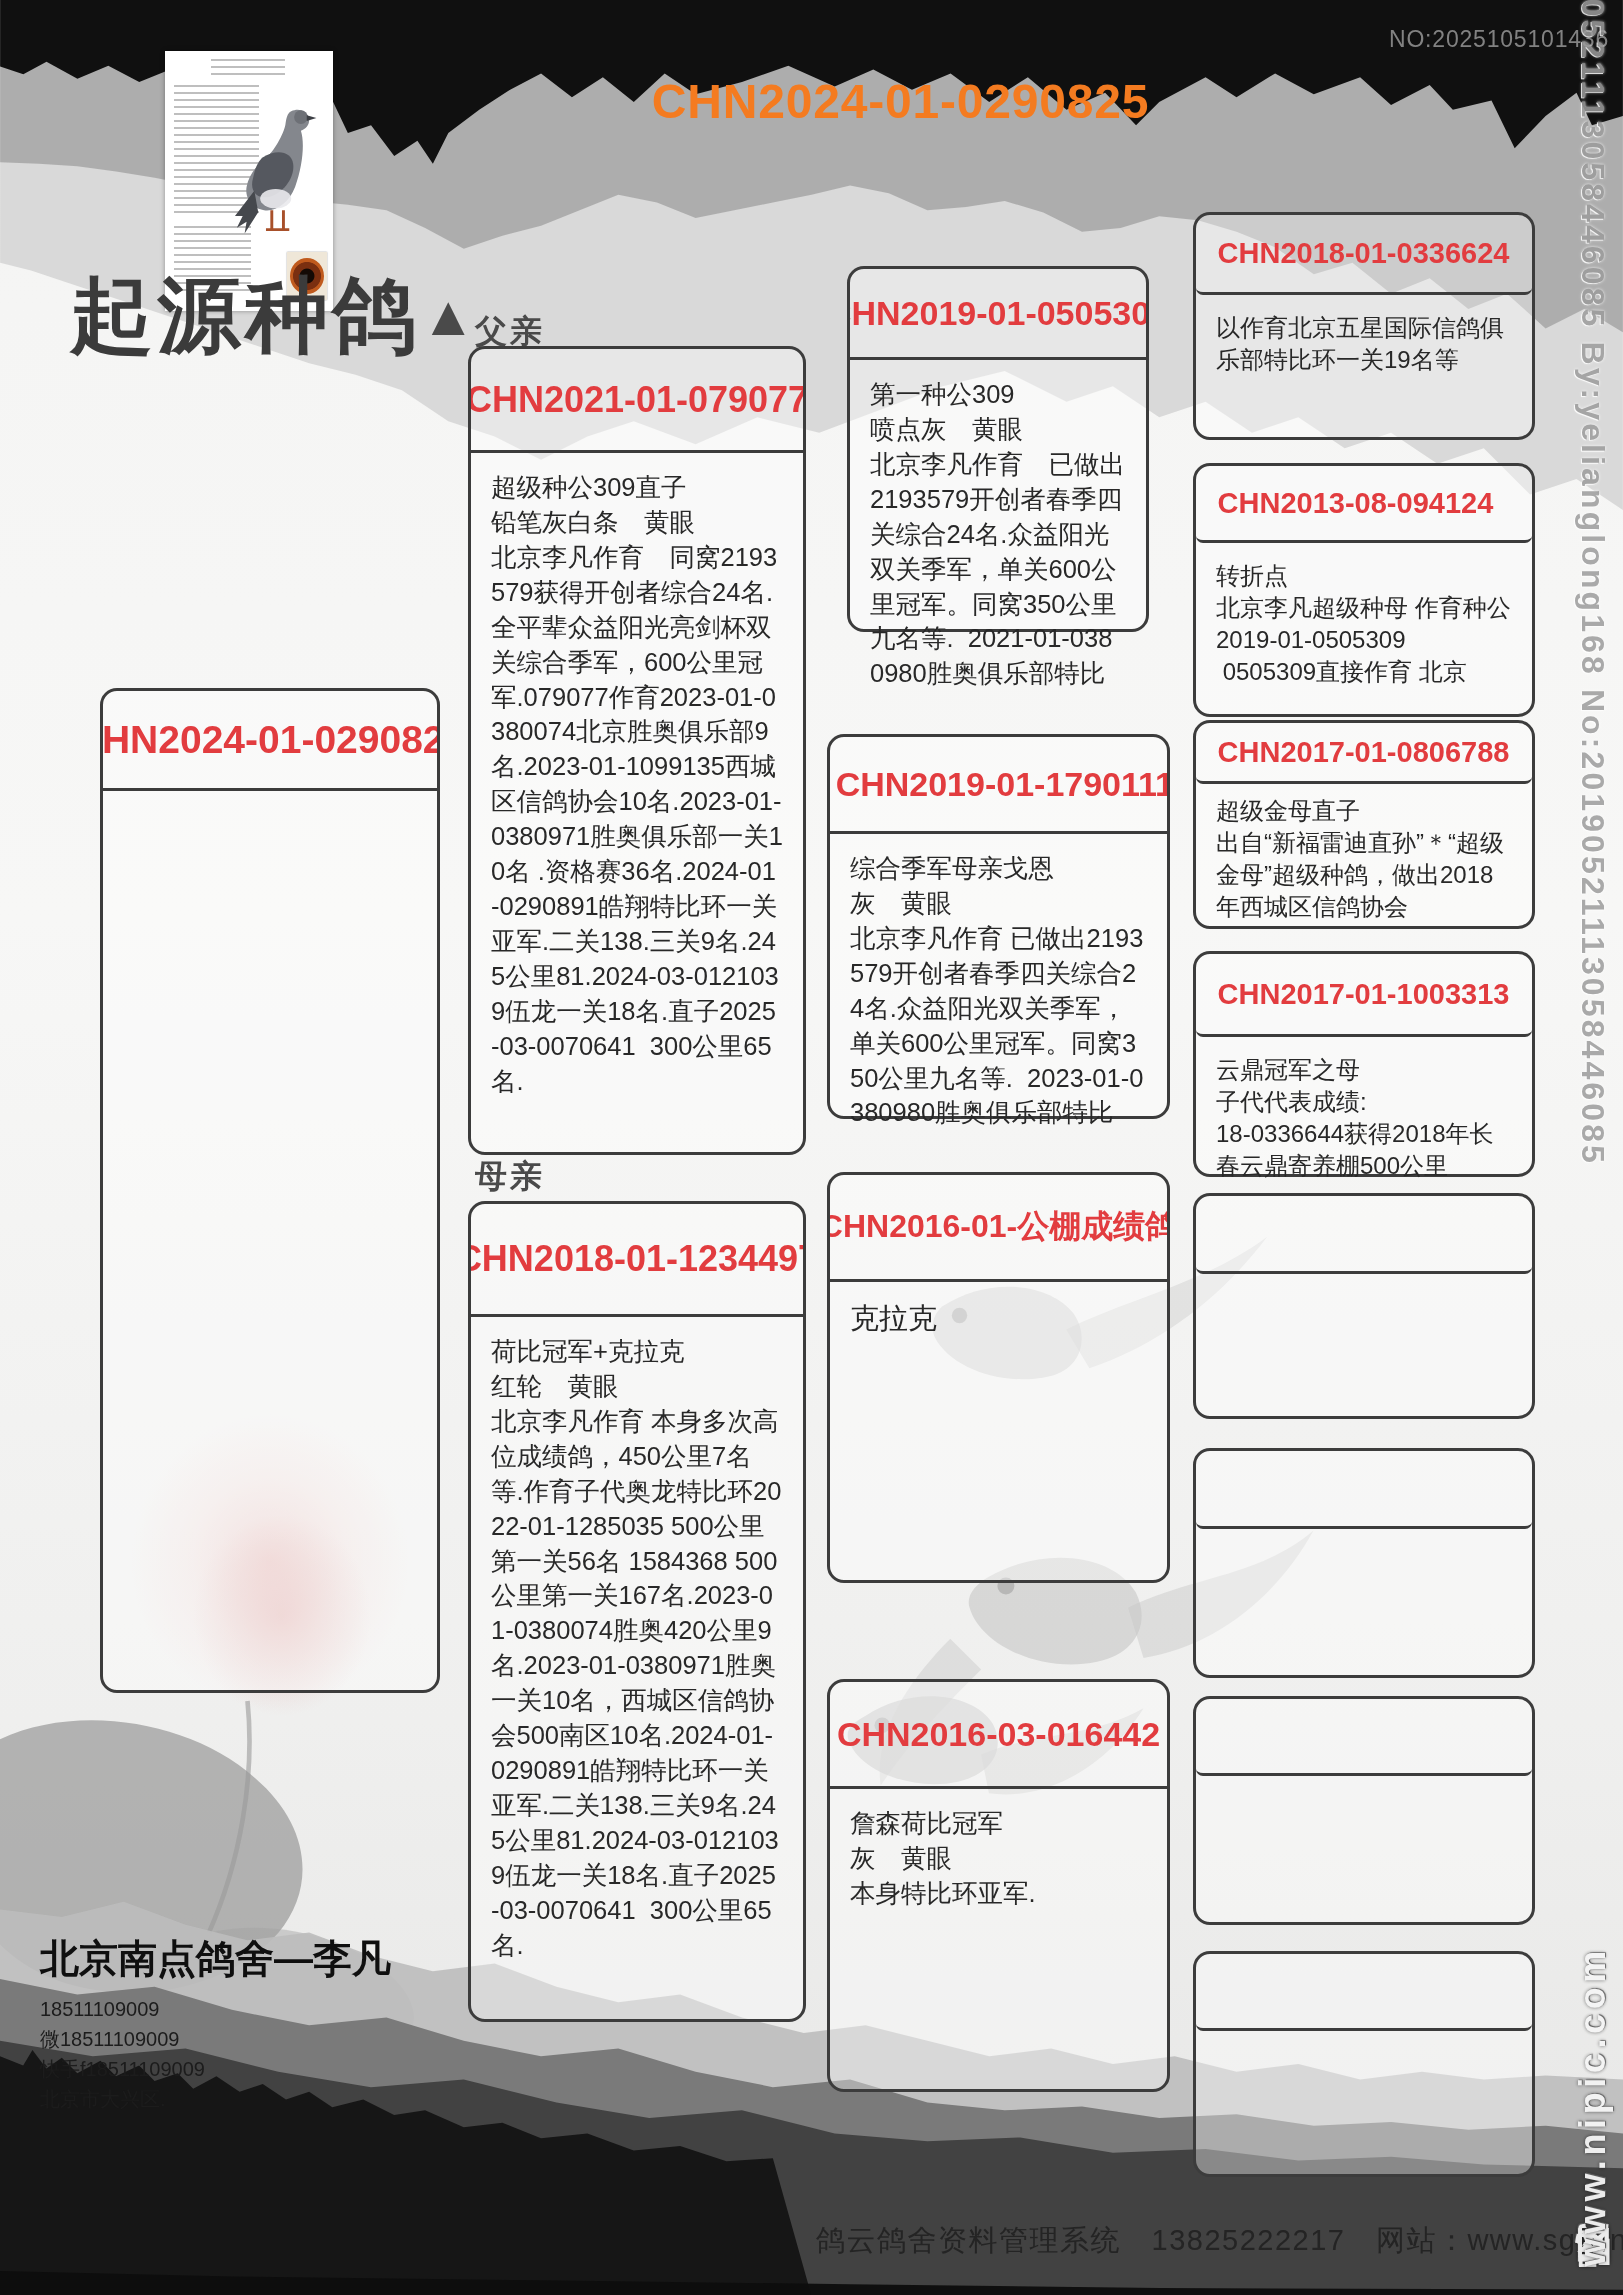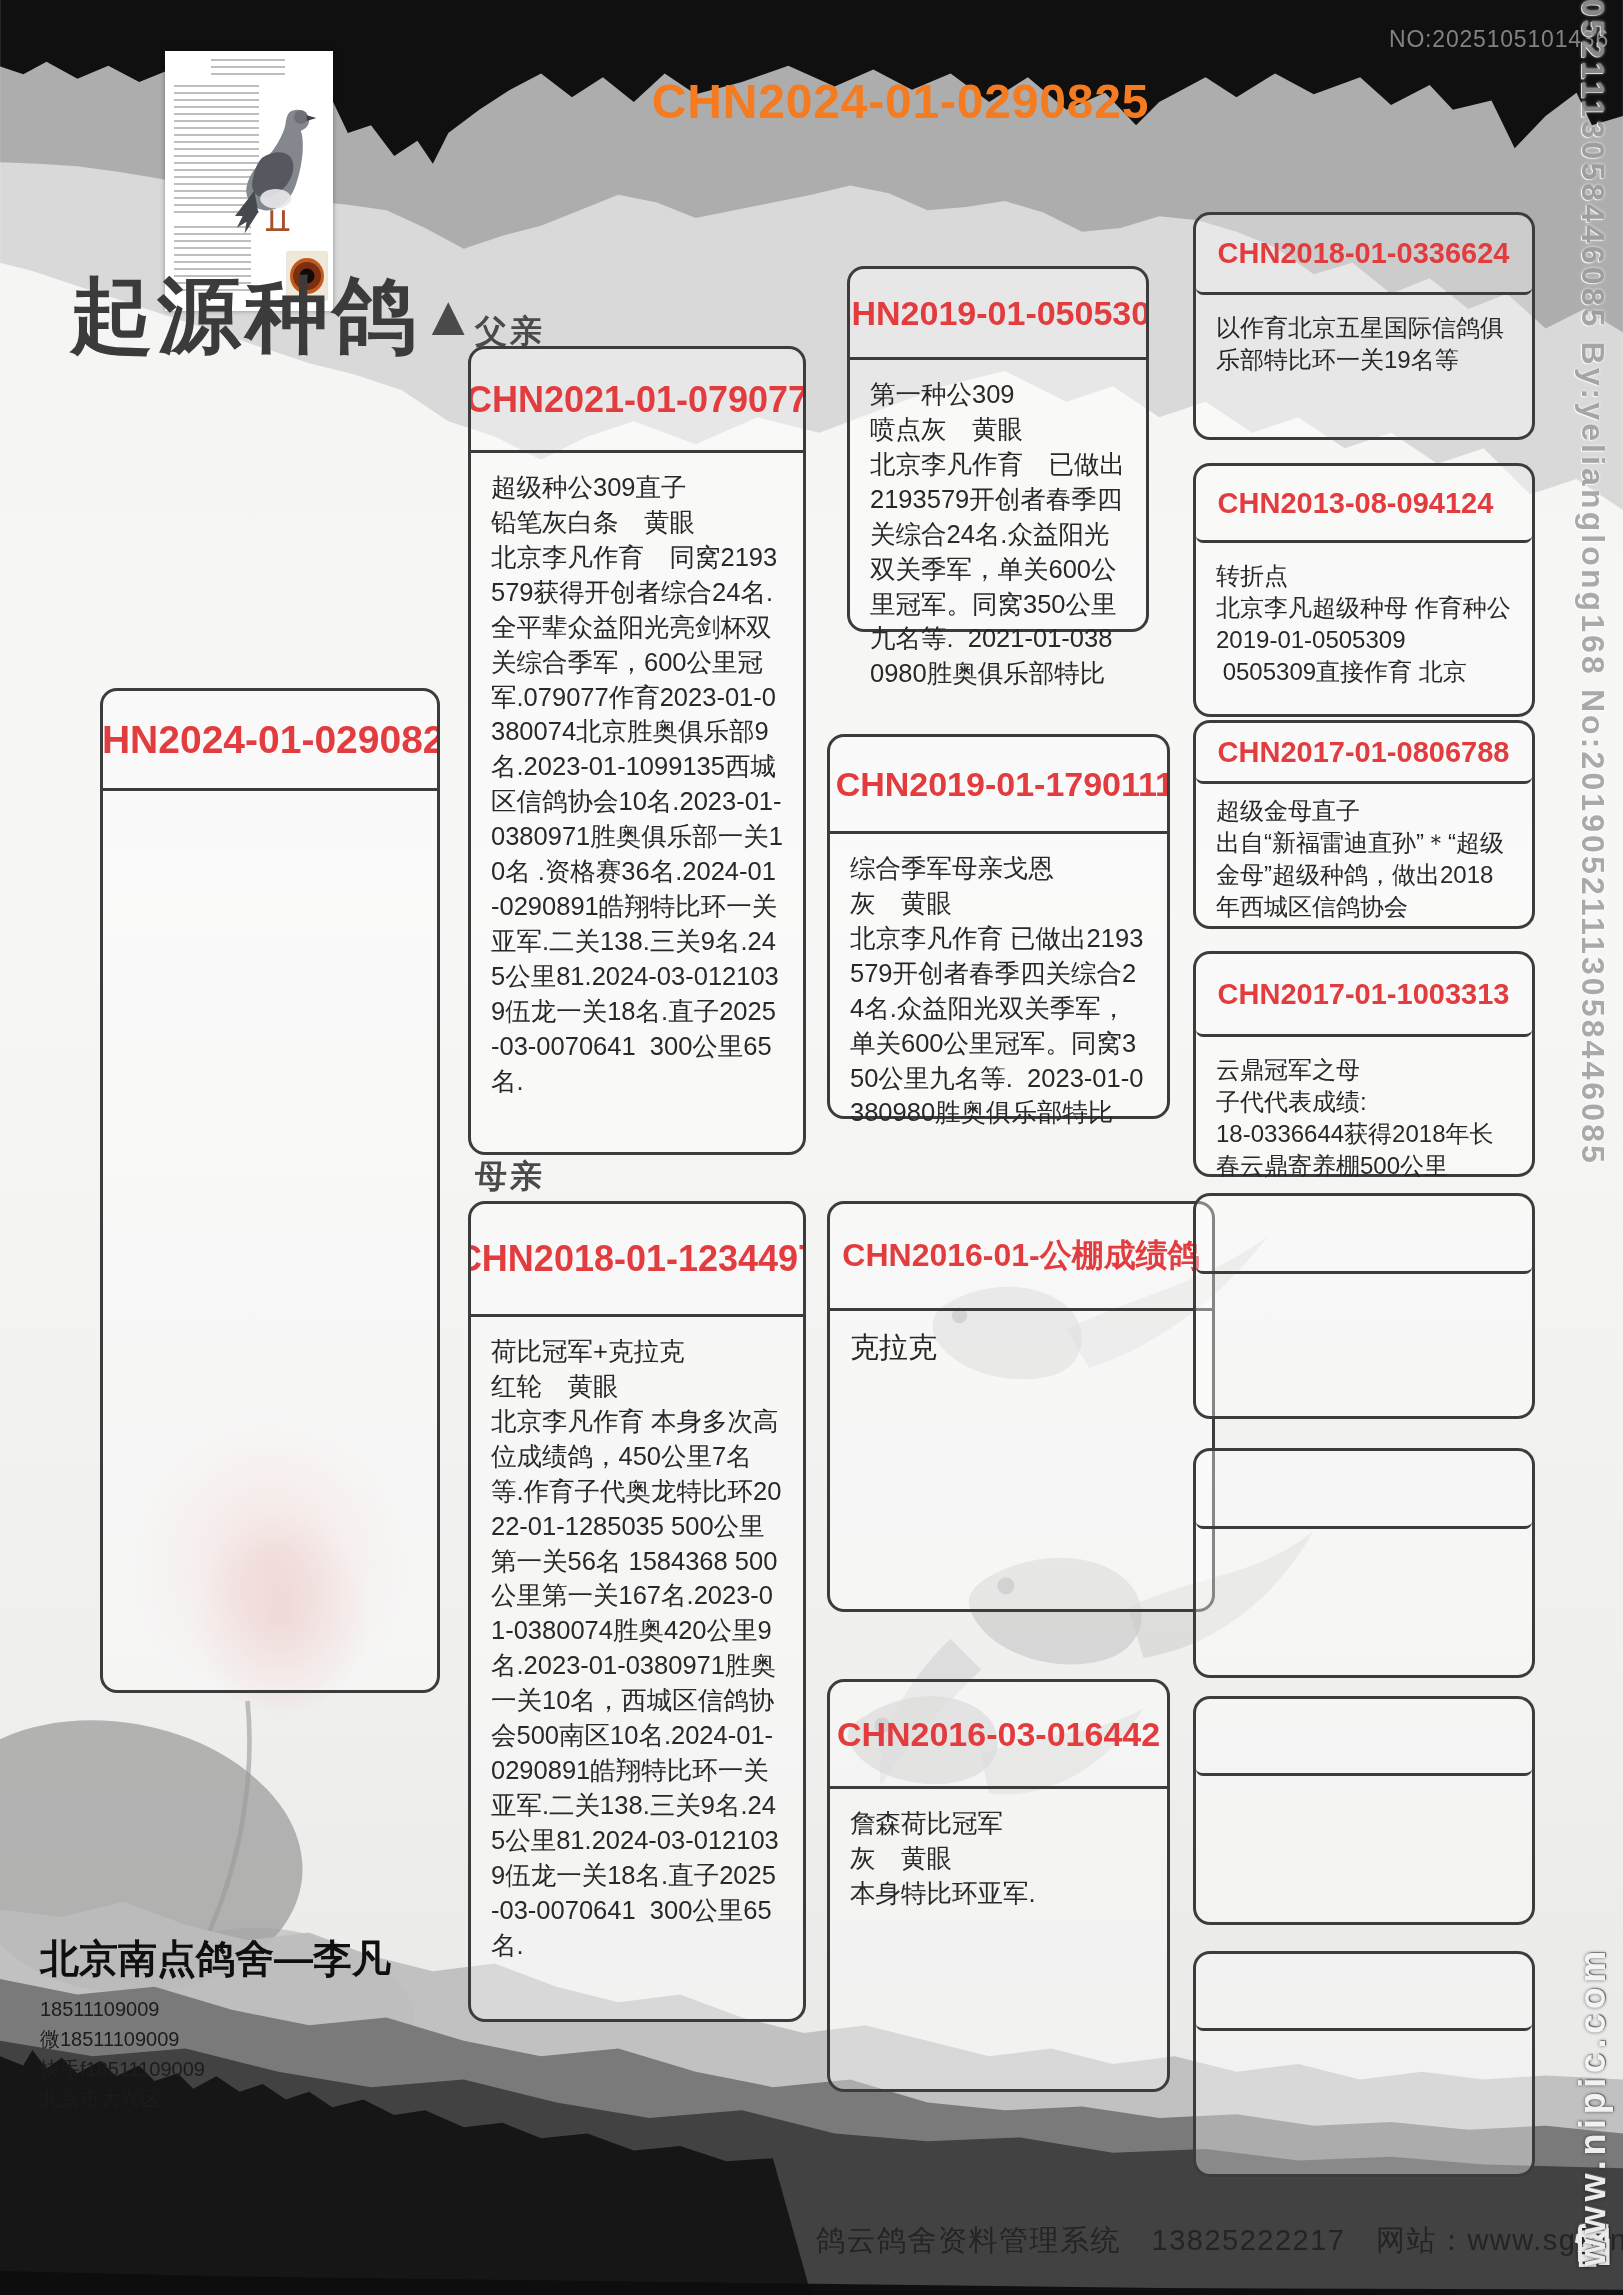--- a/index.html
+++ b/index.html
@@ -198,21 +198,21 @@
 
   <div class="pbox" style="left:827px;top:734px;width:343px;height:385px;">
     <div class="pbox-header" style="height:97px;font-size:34px;padding-left:25px;">
       <span class="ring">CHN2019-01-1790111</span>
     </div>
     <div class="pbox-body">综合季军母亲戈恩
 灰　黄眼
 北京李凡作育 已做出2193579开创者春季四关综合24名.众益阳光双关季军，单关600公里冠军。同窝350公里九名等.  2023-01-0380980胜奥俱乐部特比</div>
   </div>
 
-  <div class="pbox" style="left:827px;top:1201px;width:388px;height:411px;">
+  <div class="pbox" style="left:827px;top:1172px;width:343px;height:411px;">
     <div class="pbox-header" style="height:107px;font-size:32px;">
       <span class="ring">CHN2016-01-公棚成绩鸽</span>
     </div>
     <div class="pbox-body" style="font-size:29px;">克拉克</div>
   </div>
 
   <div class="pbox" style="left:827px;top:1679px;width:343px;height:413px;">
     <div class="pbox-header" style="height:107px;font-size:34px;">
       <span class="ring">CHN2016-03-016442</span>
     </div>

